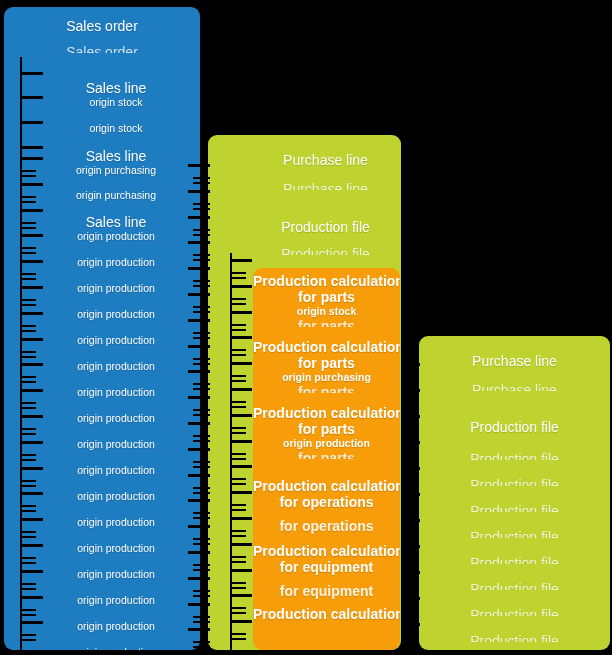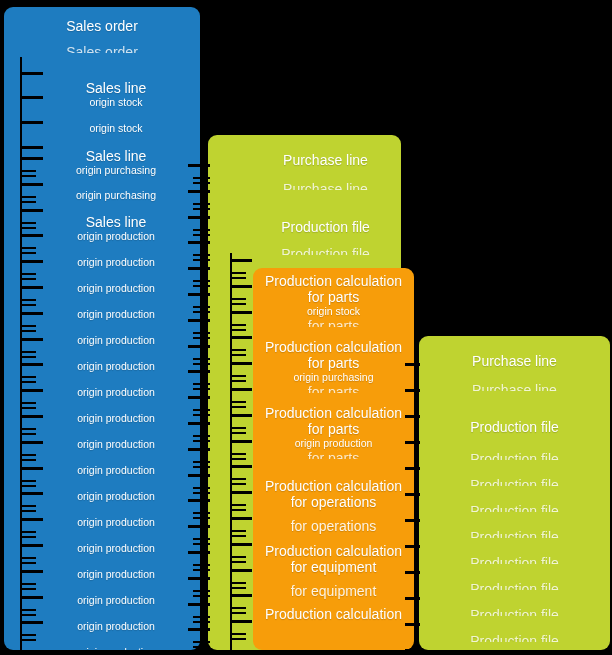--- a/index.html
+++ b/index.html
@@ -5,21 +5,21 @@
   html,body{margin:0;padding:0;background:#000;}
   .stage{
     position:relative;width:612px;height:655px;overflow:hidden;
     background:#000;color:#fff;
     font-family:"Liberation Sans",sans-serif;
     -webkit-font-smoothing:antialiased;
   }
   .panel{position:absolute;border-radius:9px;overflow:hidden;}
   .panel-sales{left:4px;top:7px;width:196px;height:643px;}
   .panel-purchase-mid{left:208px;top:135px;width:193px;height:515px;}
-  .panel-calculation{left:253px;top:268px;width:161px;height:382px;}
+  .panel-calculation{left:253px;top:268px;width:147px;height:382px;font-weight:bold;}
   .panel-purchase-right{left:419px;top:336px;width:191px;height:314px;}
   .row{position:absolute;text-align:center;white-space:nowrap;
        text-shadow:0 1px 1px rgba(0,0,0,0.18);}
   .t-lg{font-size:14px;line-height:15px;height:15px;}
   .t-sm{font-size:10.5px;line-height:11px;height:11px;}
   .clip-lg{height:7px;overflow:hidden;opacity:.78;}
   .clip-lg .inner{display:block;font-size:14px;line-height:15px;margin-top:-1px;}
   .rep-full{opacity:.88;}
   .tick{position:absolute;background:#000;}
 </style>

